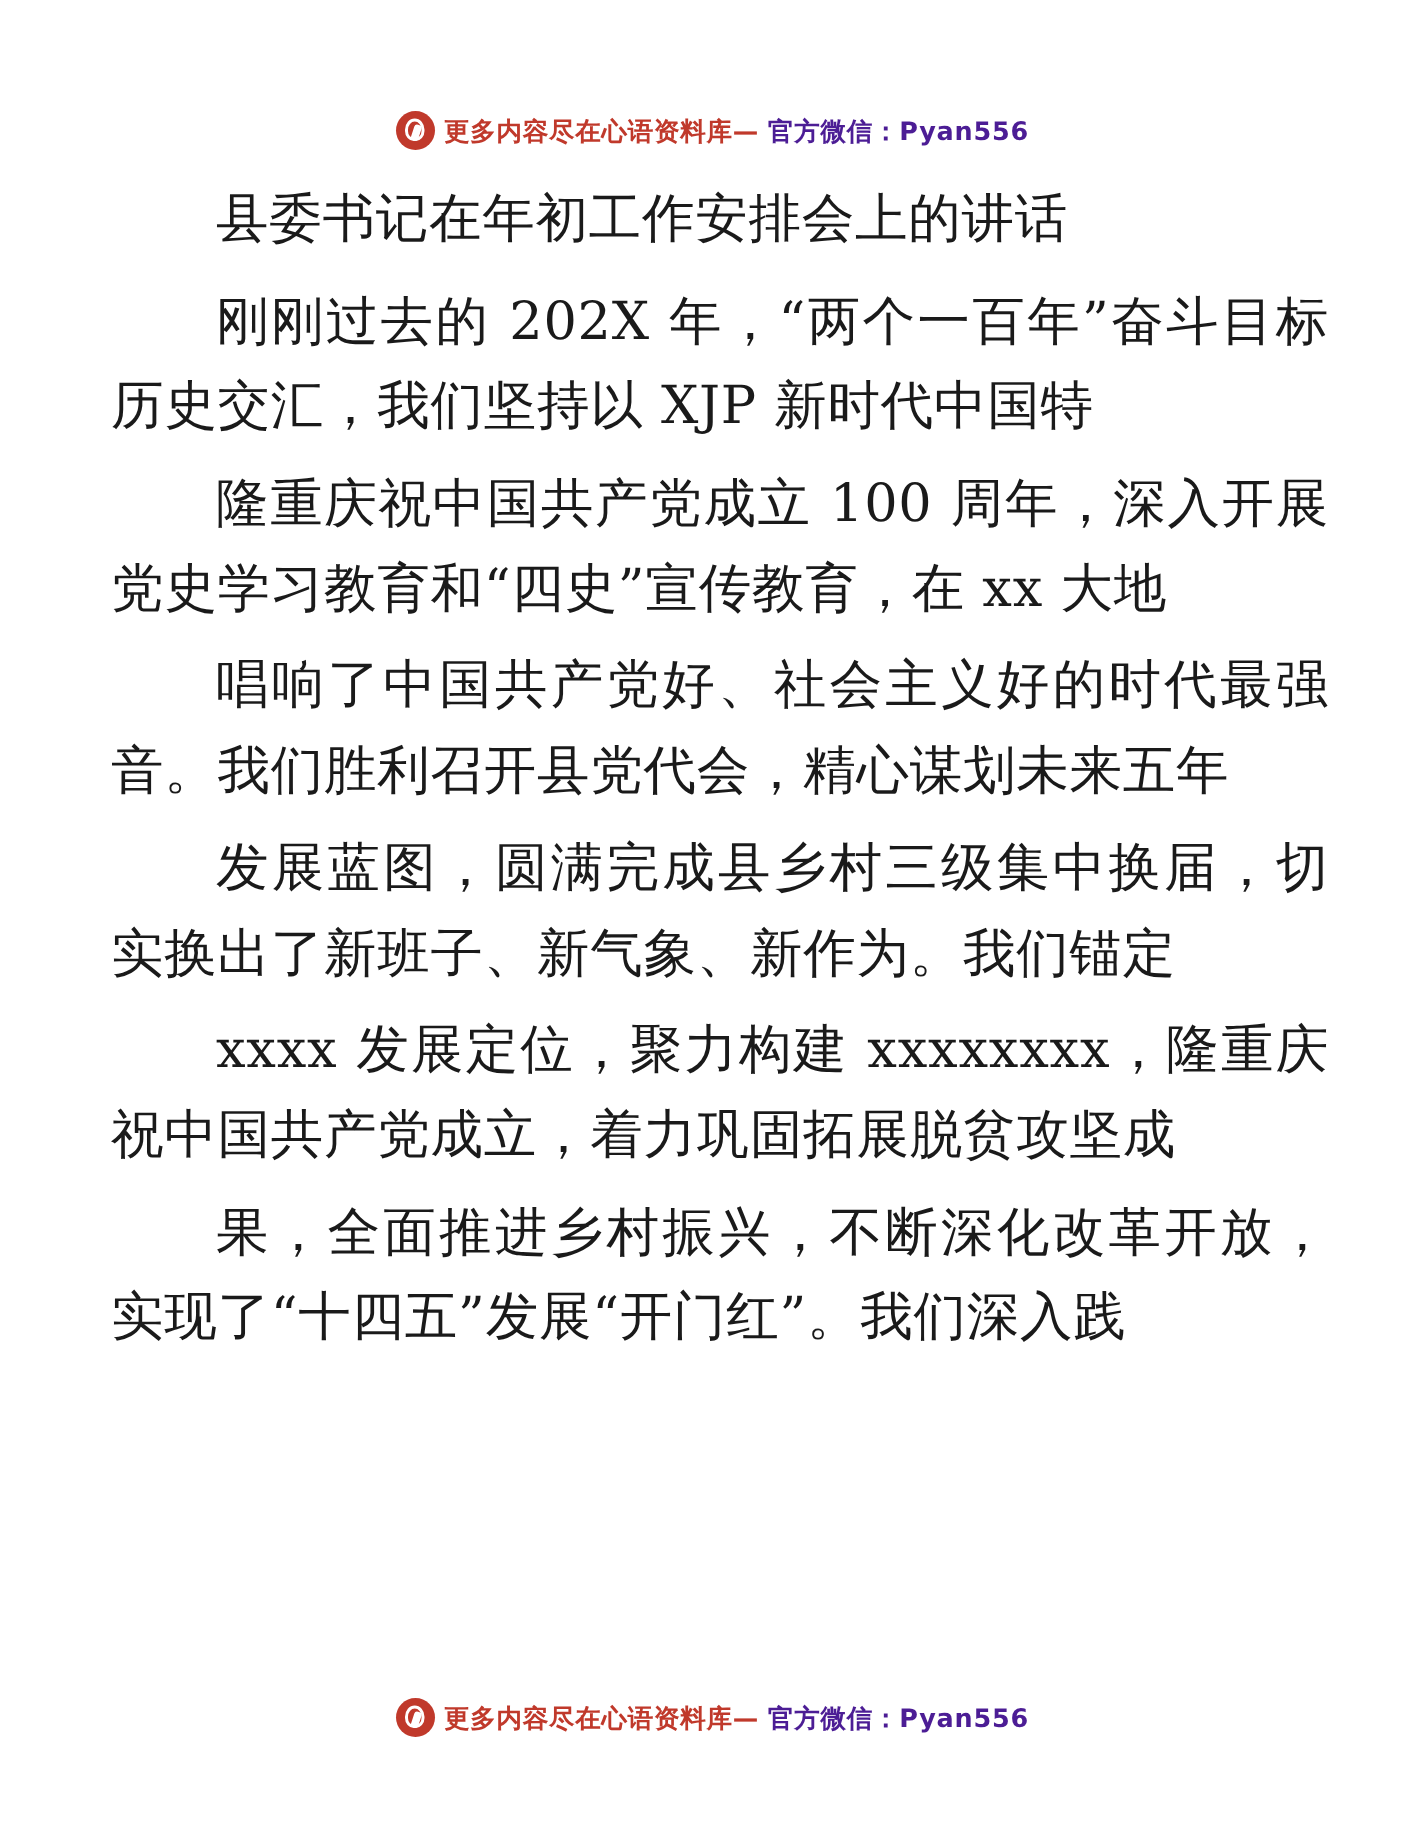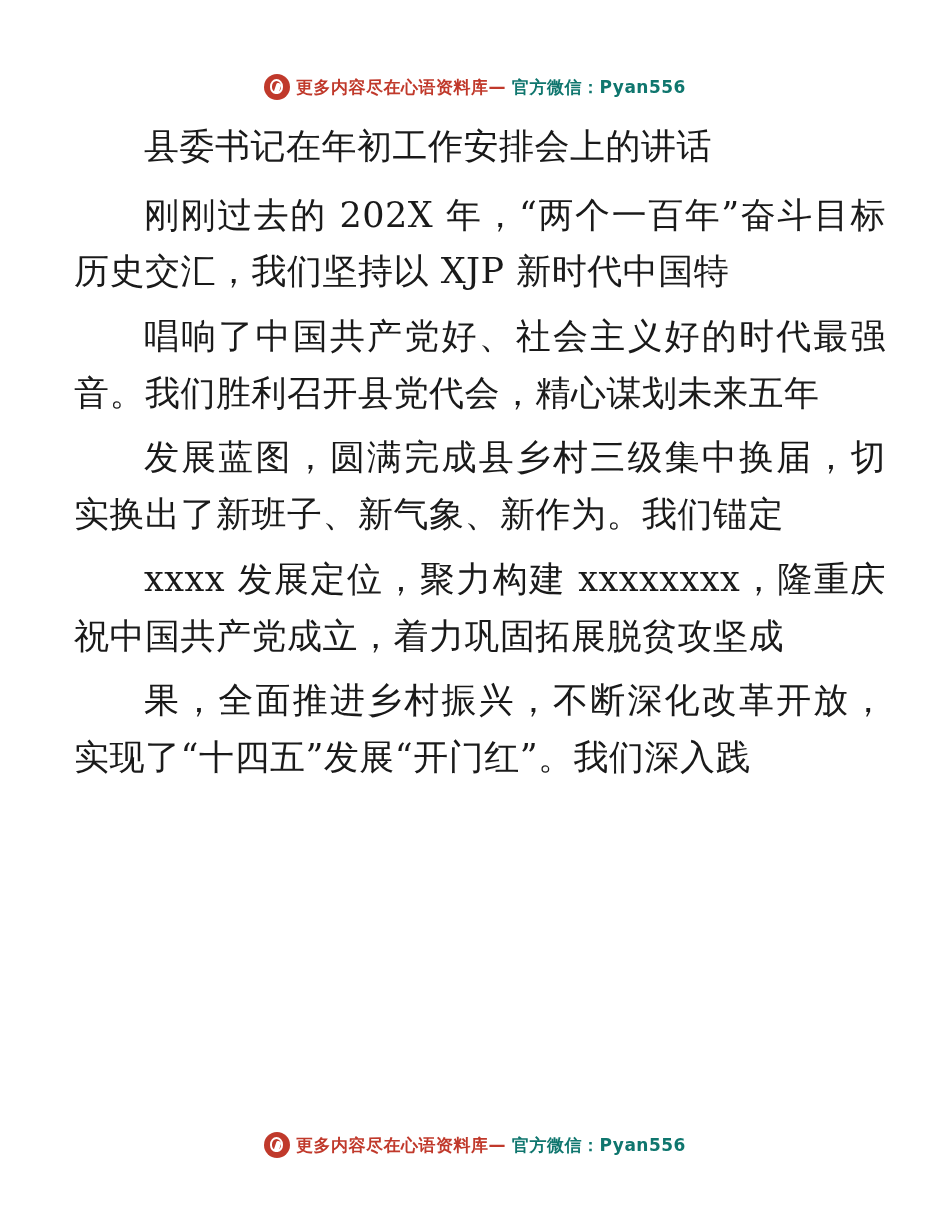--- a/index.html
+++ b/index.html
@@ -69,21 +69,21 @@
     width: 5px;
     height: 11px;
     background: #ffffff;
     transform: rotate(18deg);
     border-radius: 2px;
   }
   .wm-text-main {
     color: #c0392b;
   }
   .wm-text-sub {
-    color: #0f766e;
+    color: #4c1d95;
   }
 
   
   .doc-body {
     flex: 1 1 auto;
     padding: 18px 64px 0 74px;
     box-sizing: border-box;
   }
   .para {
     font-size: 35px;
@@ -107,20 +107,21 @@
 
   <div class="watermark top">
     <span class="wm-logo"></span>
     <span class="wm-text-main">更多内容尽在心语资料库—</span>
     <span class="wm-text-sub">官方微信：Pyan556</span>
   </div>
 
   <div class="doc-body">
     <p class="para title">县委书记在年初工作安排会上的讲话</p>
     <p class="para">刚刚过去的 202X 年，“两个一百年”奋斗目标历史交汇，我们坚持以 XJP 新时代中国特</p>
+    <p class="para">隆重庆祝中国共产党成立 100 周年，深入开展党史学习教育和“四史”宣传教育，在 xx 大地</p>
     <p class="para">唱响了中国共产党好、社会主义好的时代最强音。我们胜利召开县党代会，精心谋划未来五年</p>
     <p class="para">发展蓝图，圆满完成县乡村三级集中换届，切实换出了新班子、新气象、新作为。我们锚定</p>
     <p class="para">xxxx 发展定位，聚力构建 xxxxxxxx，隆重庆祝中国共产党成立，着力巩固拓展脱贫攻坚成</p>
     <p class="para">果，全面推进乡村振兴，不断深化改革开放，实现了“十四五”发展“开门红”。我们深入践</p>
   </div>
 
   <div class="watermark bottom">
     <span class="wm-logo"></span>
     <span class="wm-text-main">更多内容尽在心语资料库—</span>
     <span class="wm-text-sub">官方微信：Pyan556</span>

